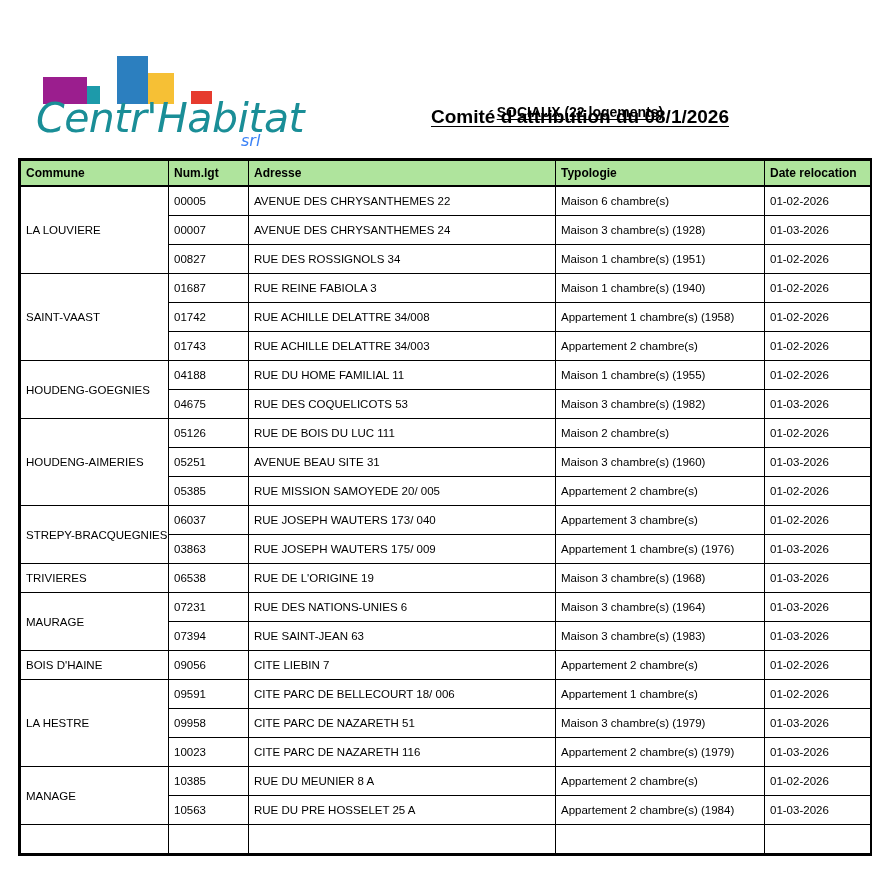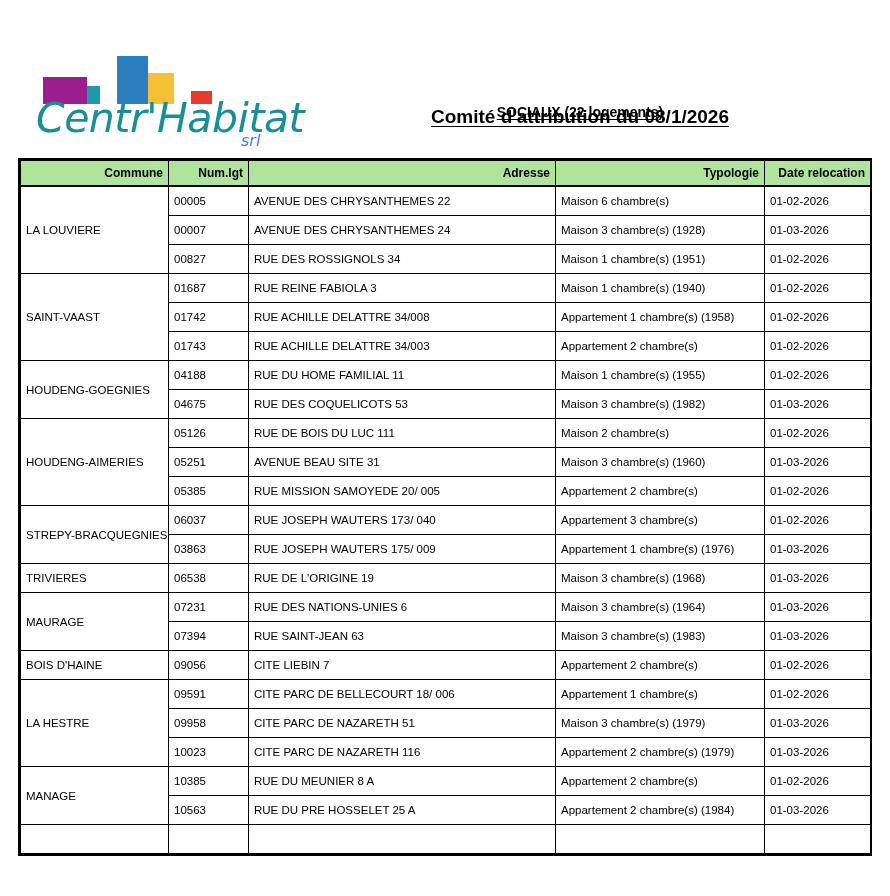--- a/index.html
+++ b/index.html
@@ -153,21 +153,20 @@
     font-weight: normal;
     overflow: hidden;
     white-space: nowrap;
   }
   table.grid thead th {
     background: #AFE49D;
     font-weight: bold;
     font-size: 12px;
     height: 24px;
     border-bottom: 2px solid #000000;
-    text-align: right;
   }
   table.grid tbody td {
     height: 28px;
   }
   td.commune {
     font-size: 11.5px;
   }
   td.empty-cell {
     height: 30px;
   }

